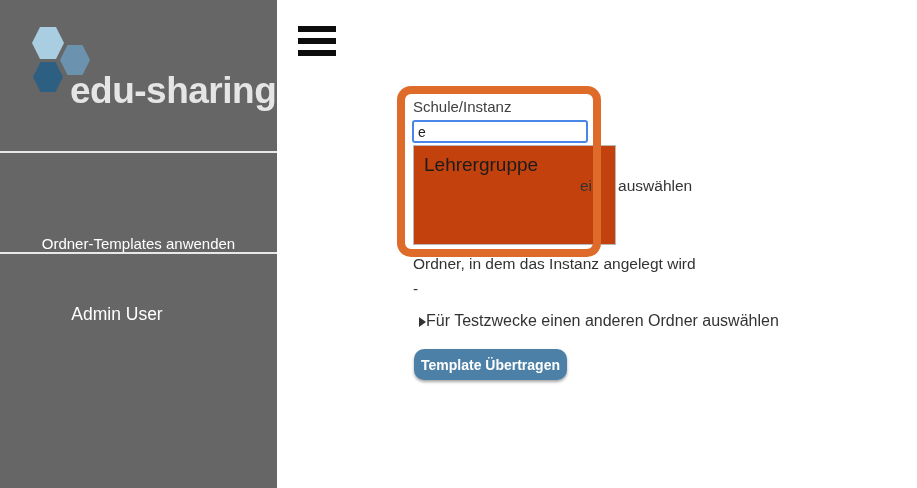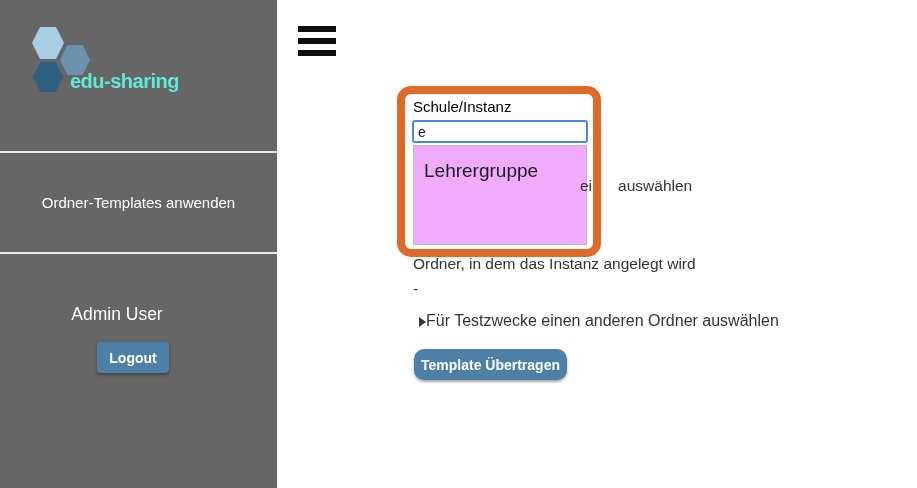--- a/index.html
+++ b/index.html
@@ -10,57 +10,57 @@
     font-family:"Liberation Sans", sans-serif;
   }
 
   
   .sidebar { position:absolute; left:0; top:0; width:277px; height:488px; background:#666666; }
   .hex { position:absolute; clip-path:polygon(25% 0,75% 0,100% 50%,75% 100%,25% 100%,0 50%); }
   .hex-light  { left:32px; top:27px; width:32px; height:32px; background:#a9cee1; }
   .hex-medium { left:60px; top:45px; width:30px; height:30px; background:#6b93b0; }
   .hex-dark   { left:33px; top:62px; width:30px; height:30px; background:#2d5f83; }
   .logo-text {
-    position:absolute; left:70px; top:70px; color:#5eead4;
-    font-size:20px; font-weight:bold; letter-spacing:-0.5px;
+    position:absolute; left:70px; top:70px; color:#e5e5e5;
+    font-size:37px; font-weight:bold; letter-spacing:-0.5px;
   }
   .divider { position:absolute; left:0; width:277px; height:2px; background:#e8e8e8; }
   .divider-top { top:151px; }
   .divider-bottom { top:252px; }
   .menu-item {
     position:absolute; left:0; top:153px; width:277px; height:99px;
-    display:flex; align-items:center; justify-content:center;
+    display:flex; align-items:flex-end; justify-content:center;
     color:#ffffff; font-size:15px; cursor:pointer;
   }
   .user-name {
     position:absolute; left:0; top:304px; width:234px; text-align:center;
     color:#ffffff; font-size:17.5px;
   }
   .btn {
     background:#4d80a6; color:#ffffff; border:none; border-radius:4px;
     font-family:"Liberation Sans", sans-serif; font-size:14px; font-weight:bold;
     box-shadow:0 2px 3px rgba(0,0,0,0.35); cursor:pointer;
   }
   .logout-btn { position:absolute; left:97px; top:342px; width:72px; height:31px; }
 
   
   .hamburger { position:absolute; left:298px; top:26px; width:38px; height:30px; cursor:pointer; }
   .hamburger .bar { width:38px; height:6px; background:#0d0d0d; margin-bottom:6px; }
   .hamburger .bar:last-child { margin-bottom:0; }
 
-  .field-label { position:absolute; left:413px; top:98px; font-size:15px; color:#000000; }
+  .field-label { position:absolute; left:413px; top:98px; font-size:15px; color:#404040; }
   .school-input {
     position:absolute; left:412px; top:120px; width:176px; height:23px;
     border:2px solid #4a86e8; border-radius:3px; padding:0 4px;
     font-family:"Liberation Sans", sans-serif; font-size:14px; color:#222222;
     outline:none; z-index:2;
   }
   .dropdown {
-    position:absolute; left:413px; top:145px; width:174px; height:100px;
-    background:#f0abfc; border:1px solid #b9b9b9; z-index:3; padding-top:9px;
+    position:absolute; left:413px; top:145px; width:203px; height:100px;
+    background:#c2410c; border:1px solid #b9b9b9; z-index:3; padding-top:3px;
   }
   .dropdown-item {
     height:32px; line-height:32px; padding-left:10px;
     font-size:19px; color:#1c1c1c; cursor:pointer; white-space:nowrap;
   }
   .occluded-line {
     position:absolute; left:580px; top:177px; z-index:4;
     font-size:15.5px; color:#333333; white-space:nowrap;
   }
   .occluded-line .frag-right { margin-left:10px;padding-left:16px; }
@@ -98,21 +98,20 @@
       <div class="logo-text">edu-sharing</div>
     </div>
 
     <div class="divider divider-top"></div>
     <div class="menu-item">
       <span>Ordner-Templates anwenden</span>
     </div>
     <div class="divider divider-bottom"></div>
 
     <div class="user-name">Admin User</div>
-    <button class="btn logout-btn">Logout</button>
   </div>
 
   <div>
 
     <div class="hamburger">
       <div class="bar"></div>
       <div class="bar"></div>
       <div class="bar"></div>
     </div>
 

